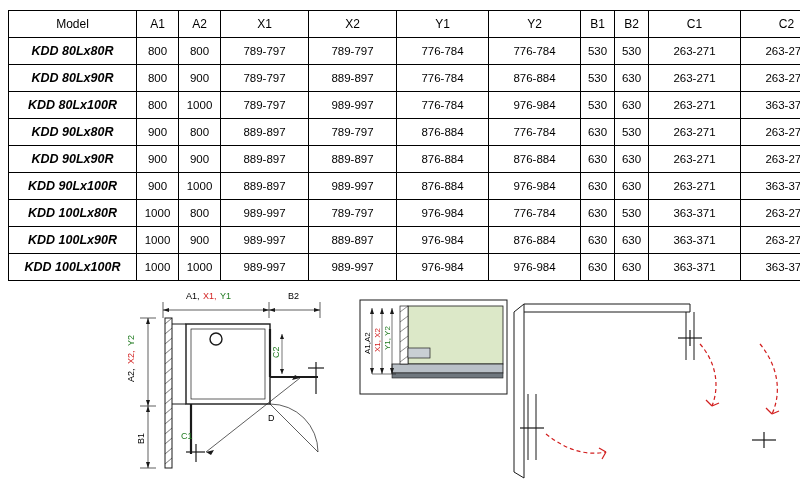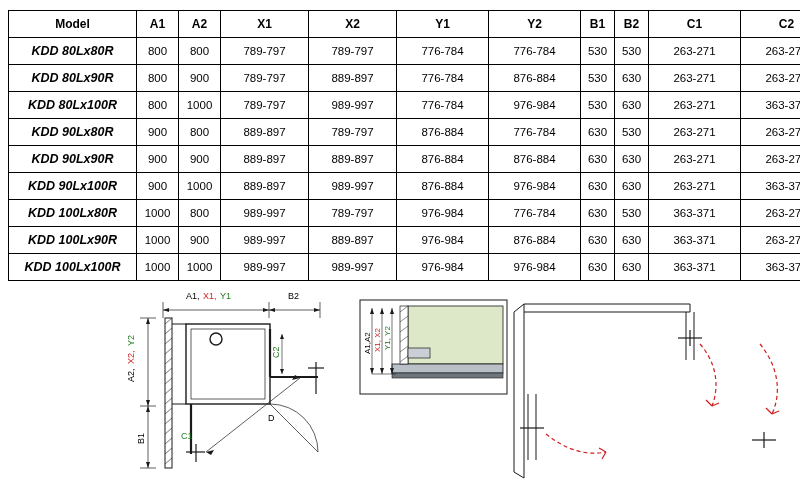--- a/index.html
+++ b/index.html
@@ -36,21 +36,21 @@
     border: 1px solid #000;
     text-align: center;
     font-size: 11.5px;
     height: 26px;
     padding: 0 2px;
     color: #000;
     white-space: nowrap;
     overflow: hidden;
   }
   table.spec th {
-    font-weight: bold;
+    font-weight: normal;
     font-size: 12px;
   }
   table.spec td.model {
     font-weight: bold;
     font-size: 12.5px;
     font-style: italic;
   }
   .c-red { color: #d21f1f; }
   .c-green { color: #1f7a1f; }
   .c-black { color: #000; }

